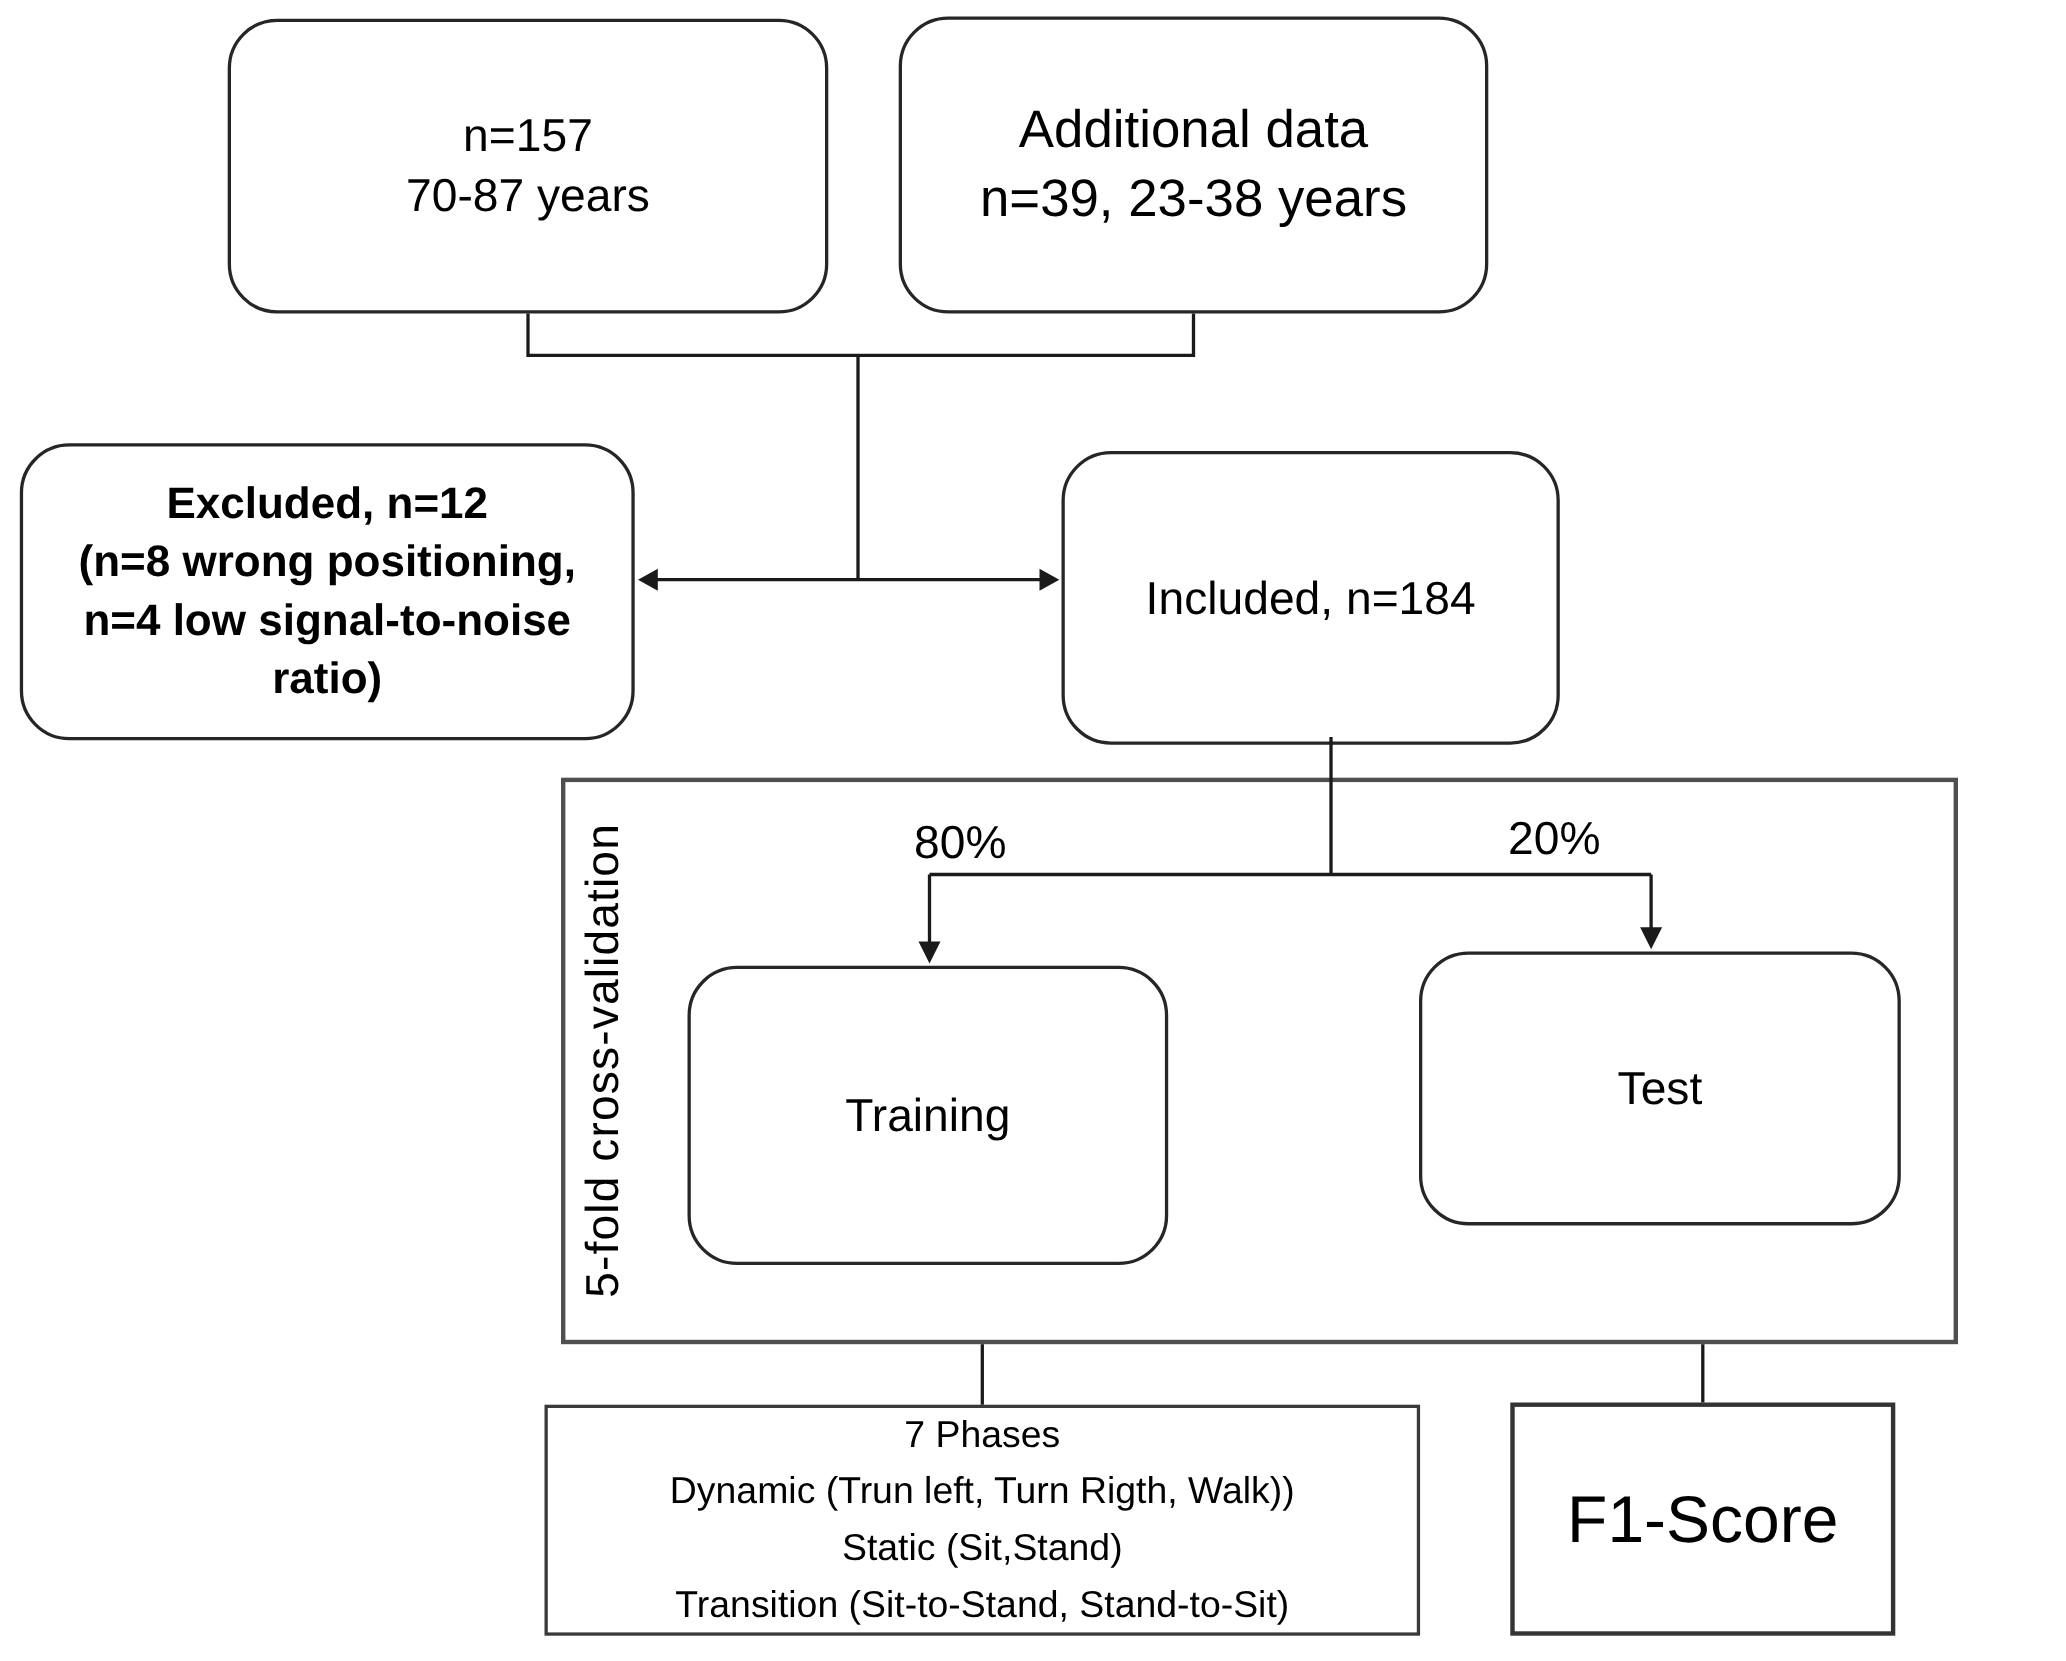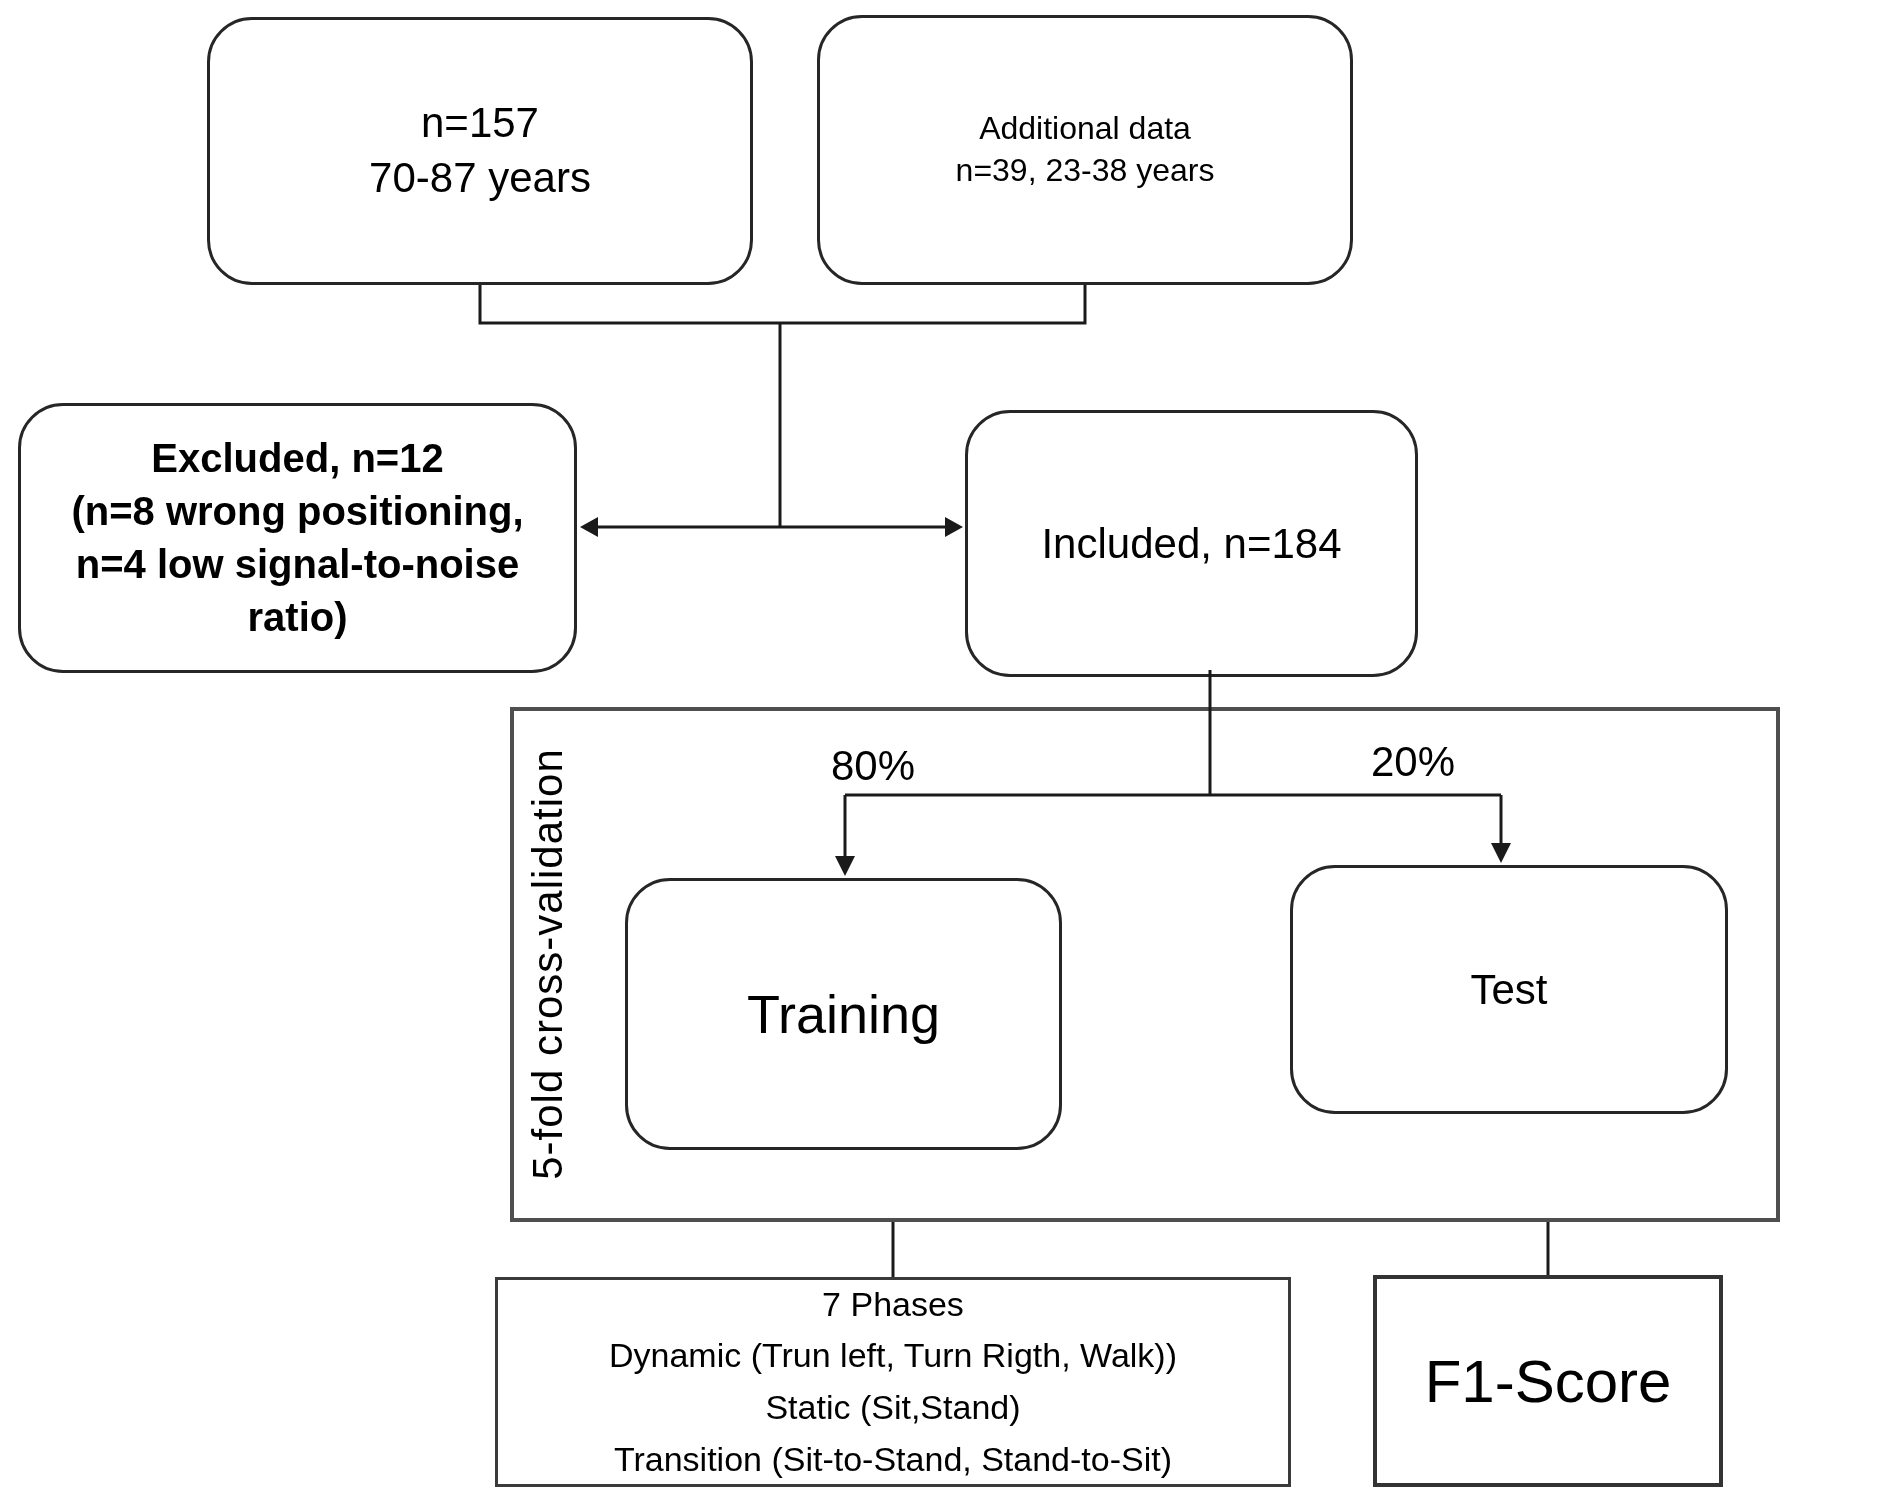--- a/index.html
+++ b/index.html
@@ -25,24 +25,24 @@
     align-items: center;
     justify-content: center;
     text-align: center;
     color: #000000;
     z-index: 2;
   }
   .rounded { border-radius: 45px; }
   .square  { border-radius: 0; }
 
   .box-a        { left:207px;  top:17px;   width:546px; height:268px; font-size:42px; line-height:1.3; }
-  .box-b        { left:817px;  top:15px;   width:536px; height:270px; font-size:32px; line-height:1.3; }
+  .box-b        { left:817px;  top:15px;   width:536px; height:270px; font-size:48px; line-height:1.3; }
   .box-excluded { left:18px;   top:403px;  width:559px; height:270px; font-size:40px; line-height:1.32;font-weight:bold; }
   .box-included { left:965px;  top:393px;  width:453px; height:267px; font-size:42px;margin-top:17px; }
-  .box-training { left:625px;  top:878px;  width:437px; height:272px; font-size:54px; }
+  .box-training { left:625px;  top:878px;  width:437px; height:272px; font-size:42px; }
   .box-test     { left:1290px; top:865px;  width:438px; height:249px; font-size:42px; }
   .box-phases   { left:495px;  top:1277px; width:796px; height:210px; font-size:34px; line-height:1.52; border-width:3px; border-color:#3a3a3a; }
   .box-f1       { left:1373px; top:1275px; width:350px; height:212px; font-size:60px; border-width:4px; border-color:#333333; }
 
   .cv-container {
     position: absolute;
     box-sizing: border-box;
     left: 510px;
     top: 707px;
     width: 1270px;

